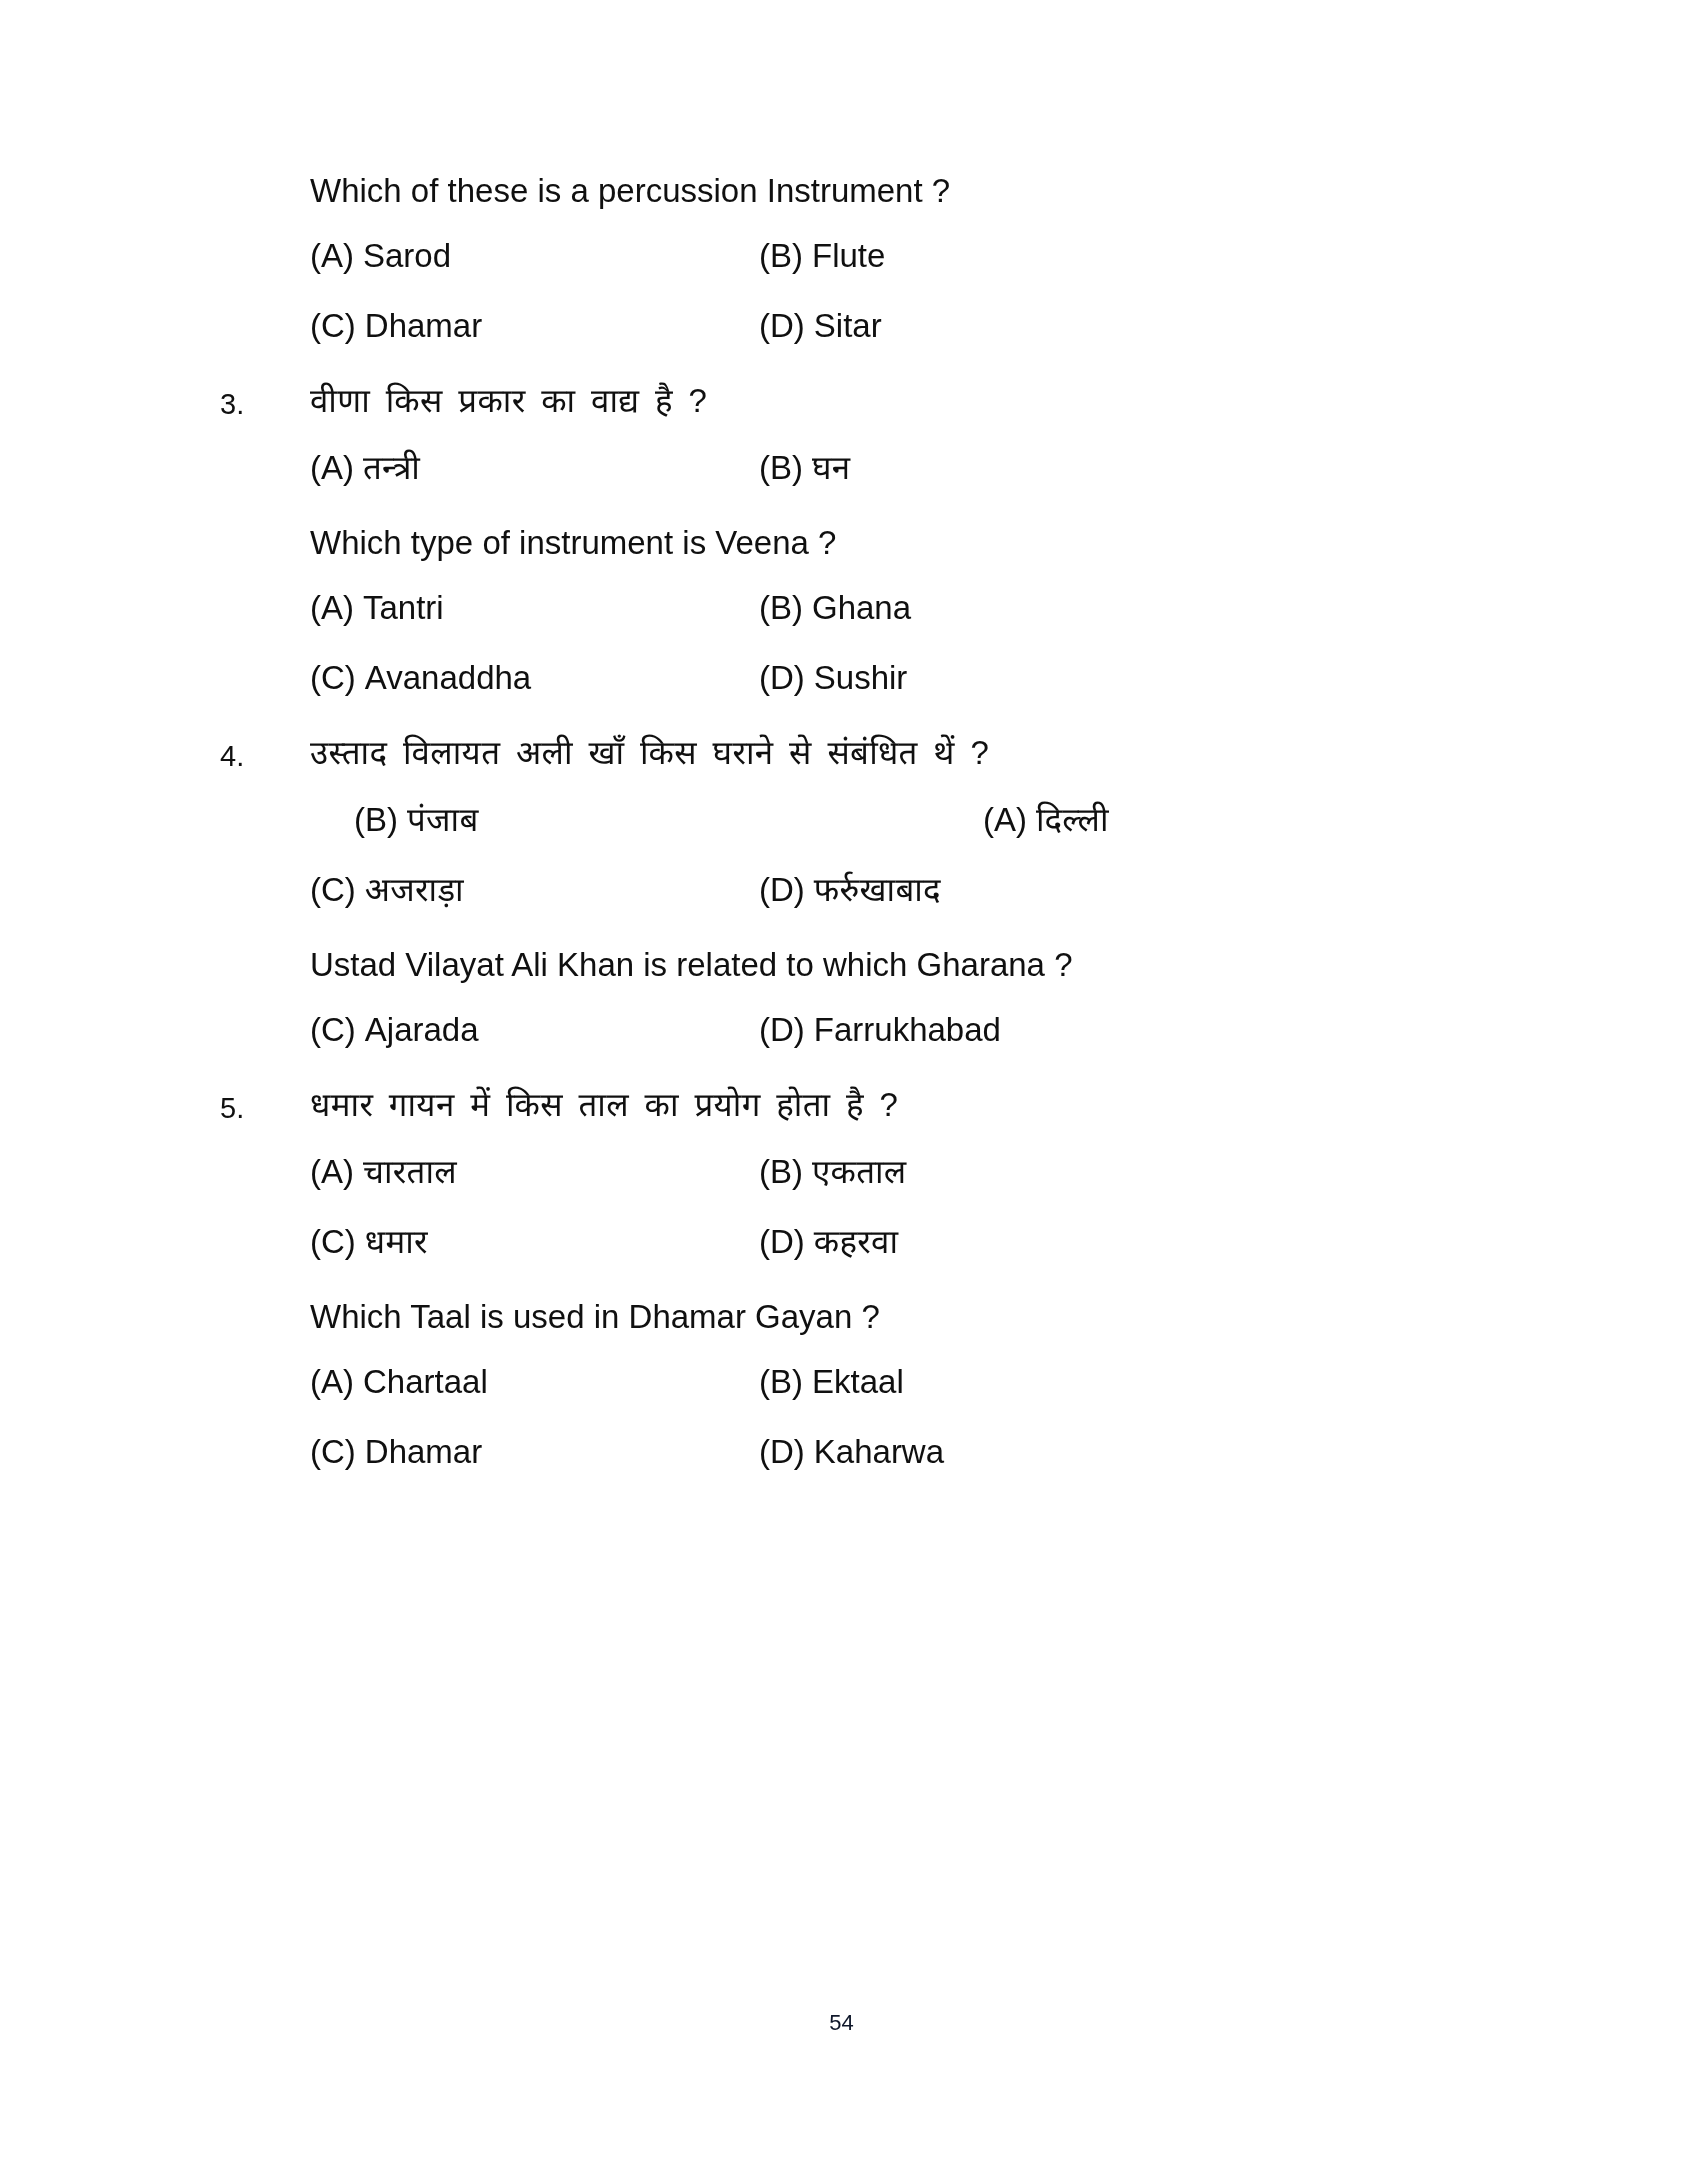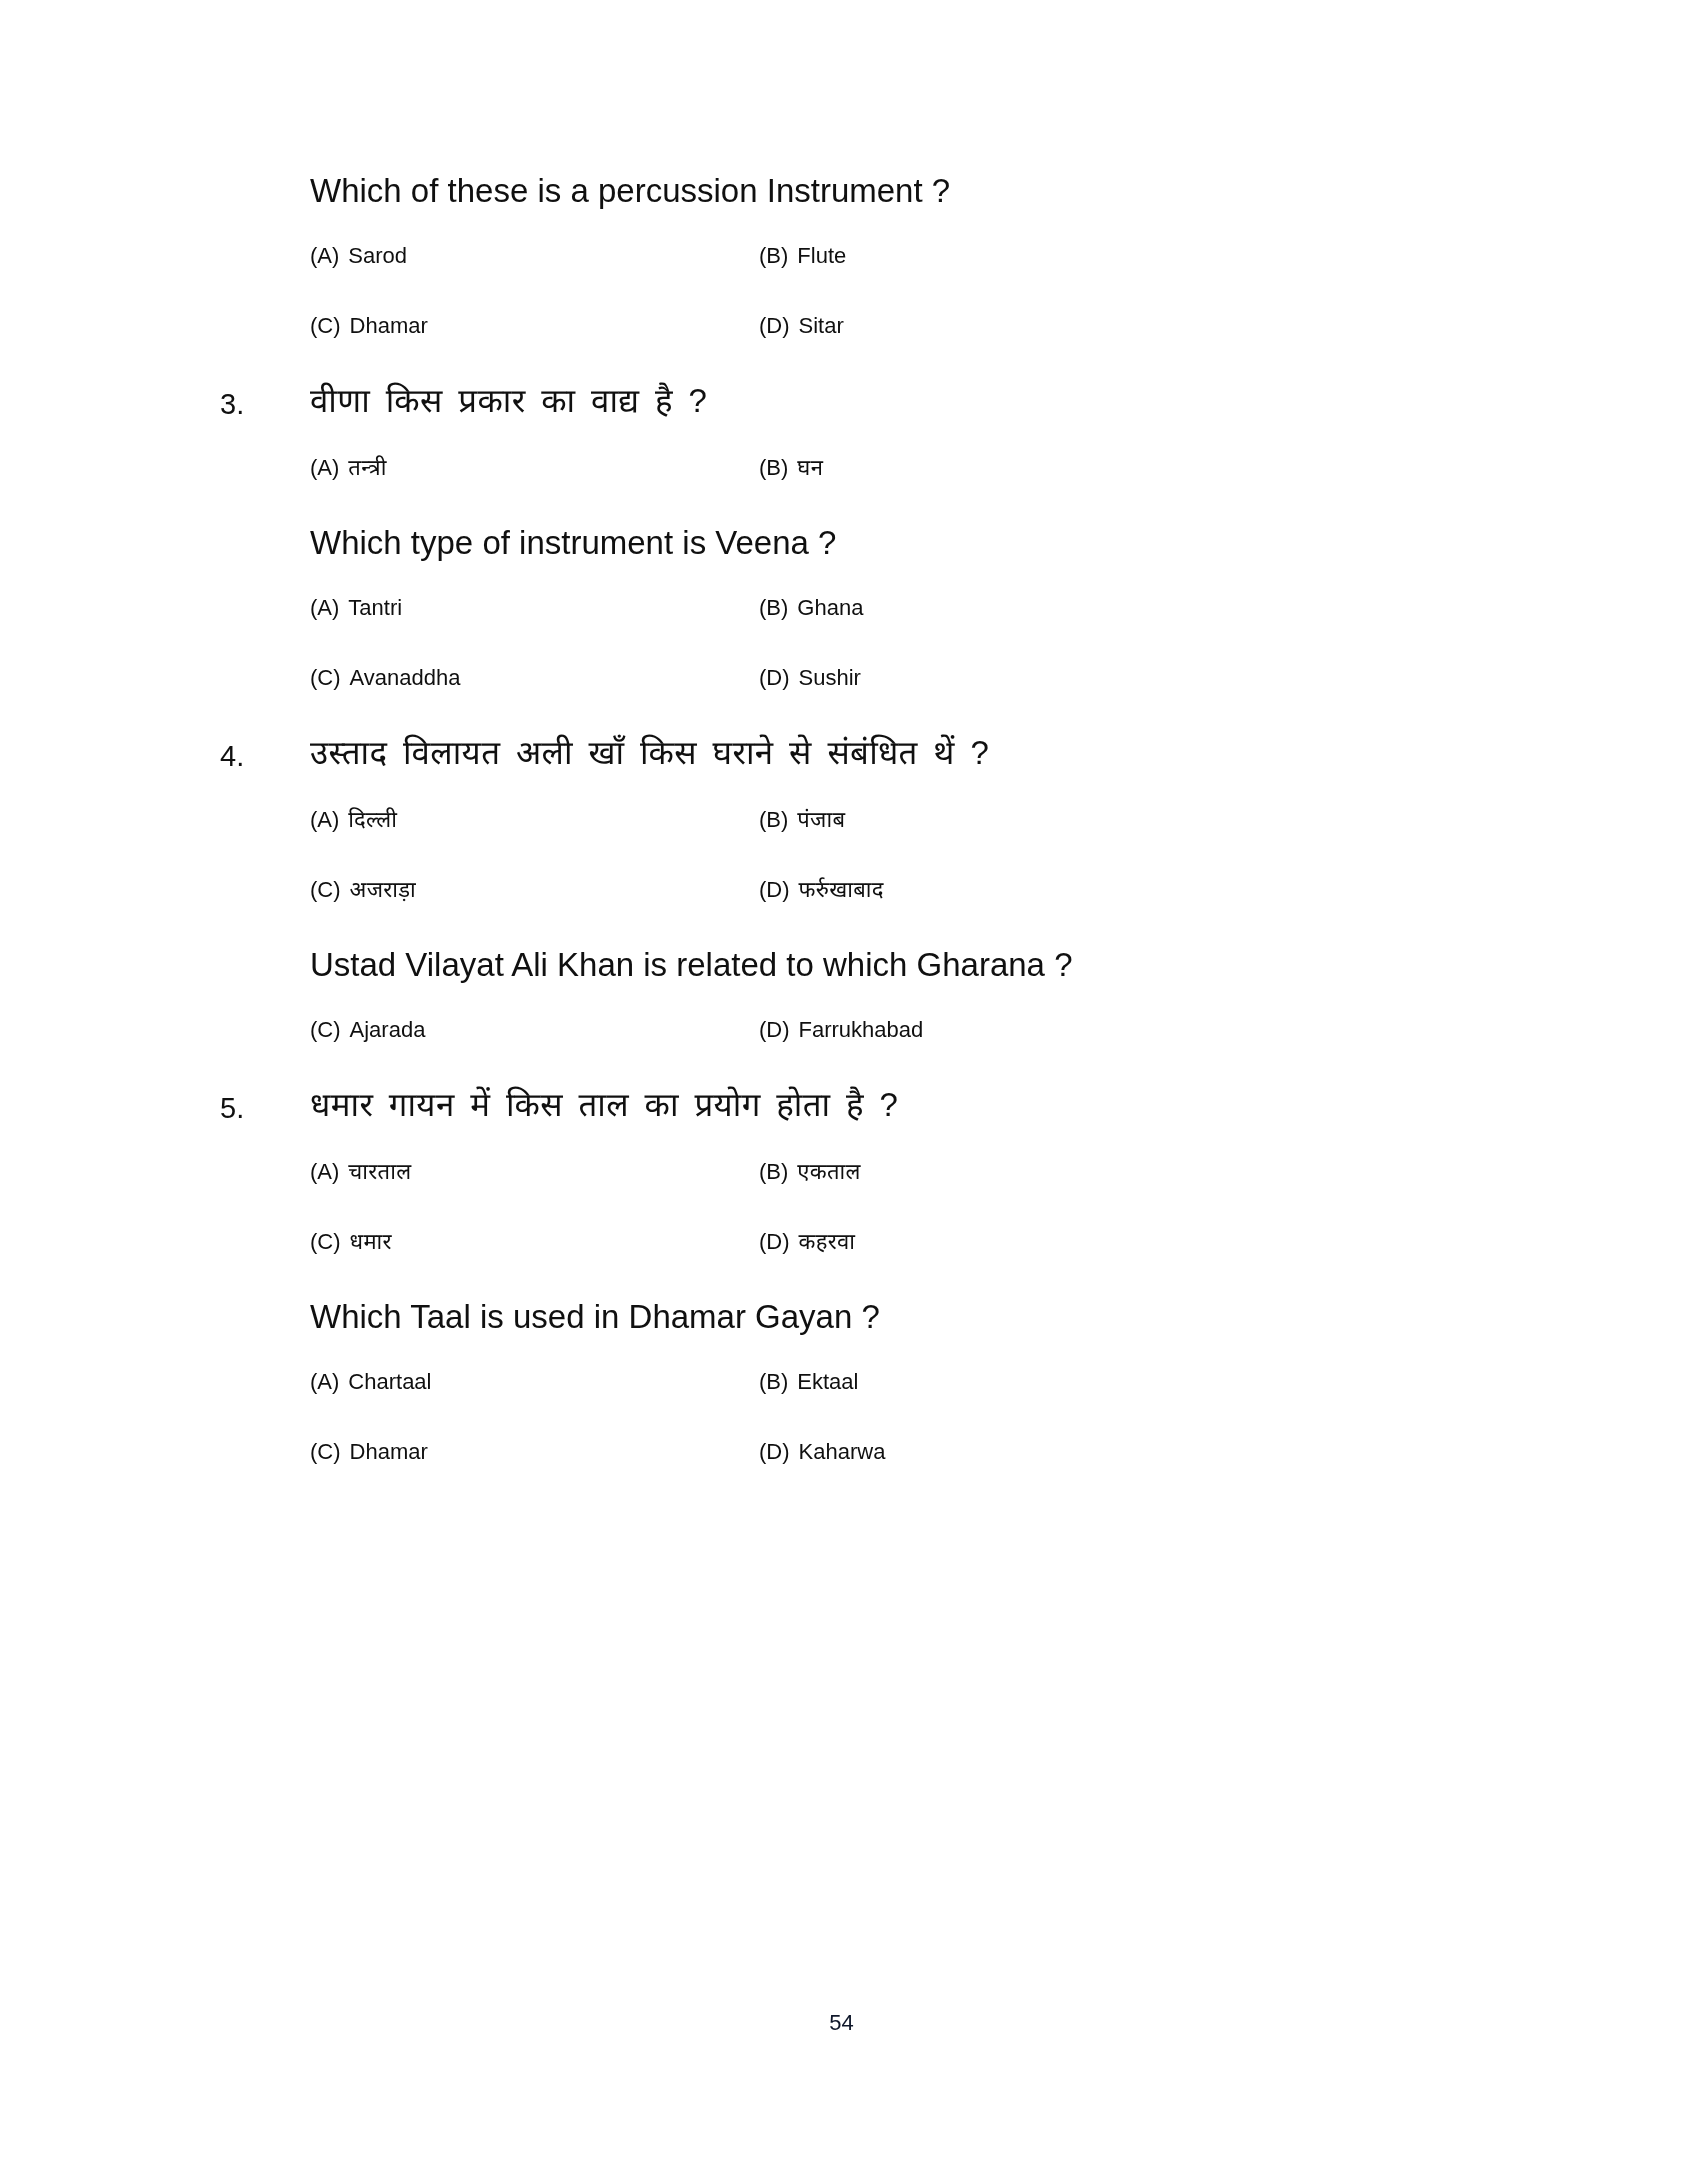--- a/index.html
+++ b/index.html
@@ -61,21 +61,21 @@
     margin-top: 20px;
   }
   .optrow {
     display: flex;
     margin-bottom: 26px;
   }
   .optrow:last-child {
     margin-bottom: 0;
   }
   .opt {
-    font-size: 22px;
+    font-size: 33px;
     line-height: 44px;
     white-space: nowrap;
   }
   .opt.col-left {
     width: 405px;
     flex: 0 0 405px;
   }
   .opt.col-right {
     flex: 1 1 auto;
     margin-left: 44px;
@@ -184,25 +184,25 @@
 
     <div class="gap-md"></div>
 
     <div class="qblock">
       <div class="qrow">
         <div class="qnum">4.</div>
         <div class="qtext devanagari">उस्ताद विलायत अली खाँ किस घराने से संबंधित थें ?</div>
       </div>
       <div class="options">
         <div class="optrow">
+          <div class="opt col-right">
+            <span class="optlabel">(B)</span><span class="optval devanagari">पंजाब</span>
+          </div>
           <div class="opt col-left">
             <span class="optlabel">(A)</span><span class="optval devanagari">दिल्ली</span>
-          </div>
-          <div class="opt col-right">
-            <span class="optlabel">(B)</span><span class="optval devanagari">पंजाब</span>
           </div>
         </div>
         <div class="optrow">
           <div class="opt col-left">
             <span class="optlabel">(C)</span><span class="optval devanagari">अजराड़ा</span>
           </div>
           <div class="opt col-right">
             <span class="optlabel">(D)</span><span class="optval devanagari">फर्रुखाबाद</span>
           </div>
         </div>

